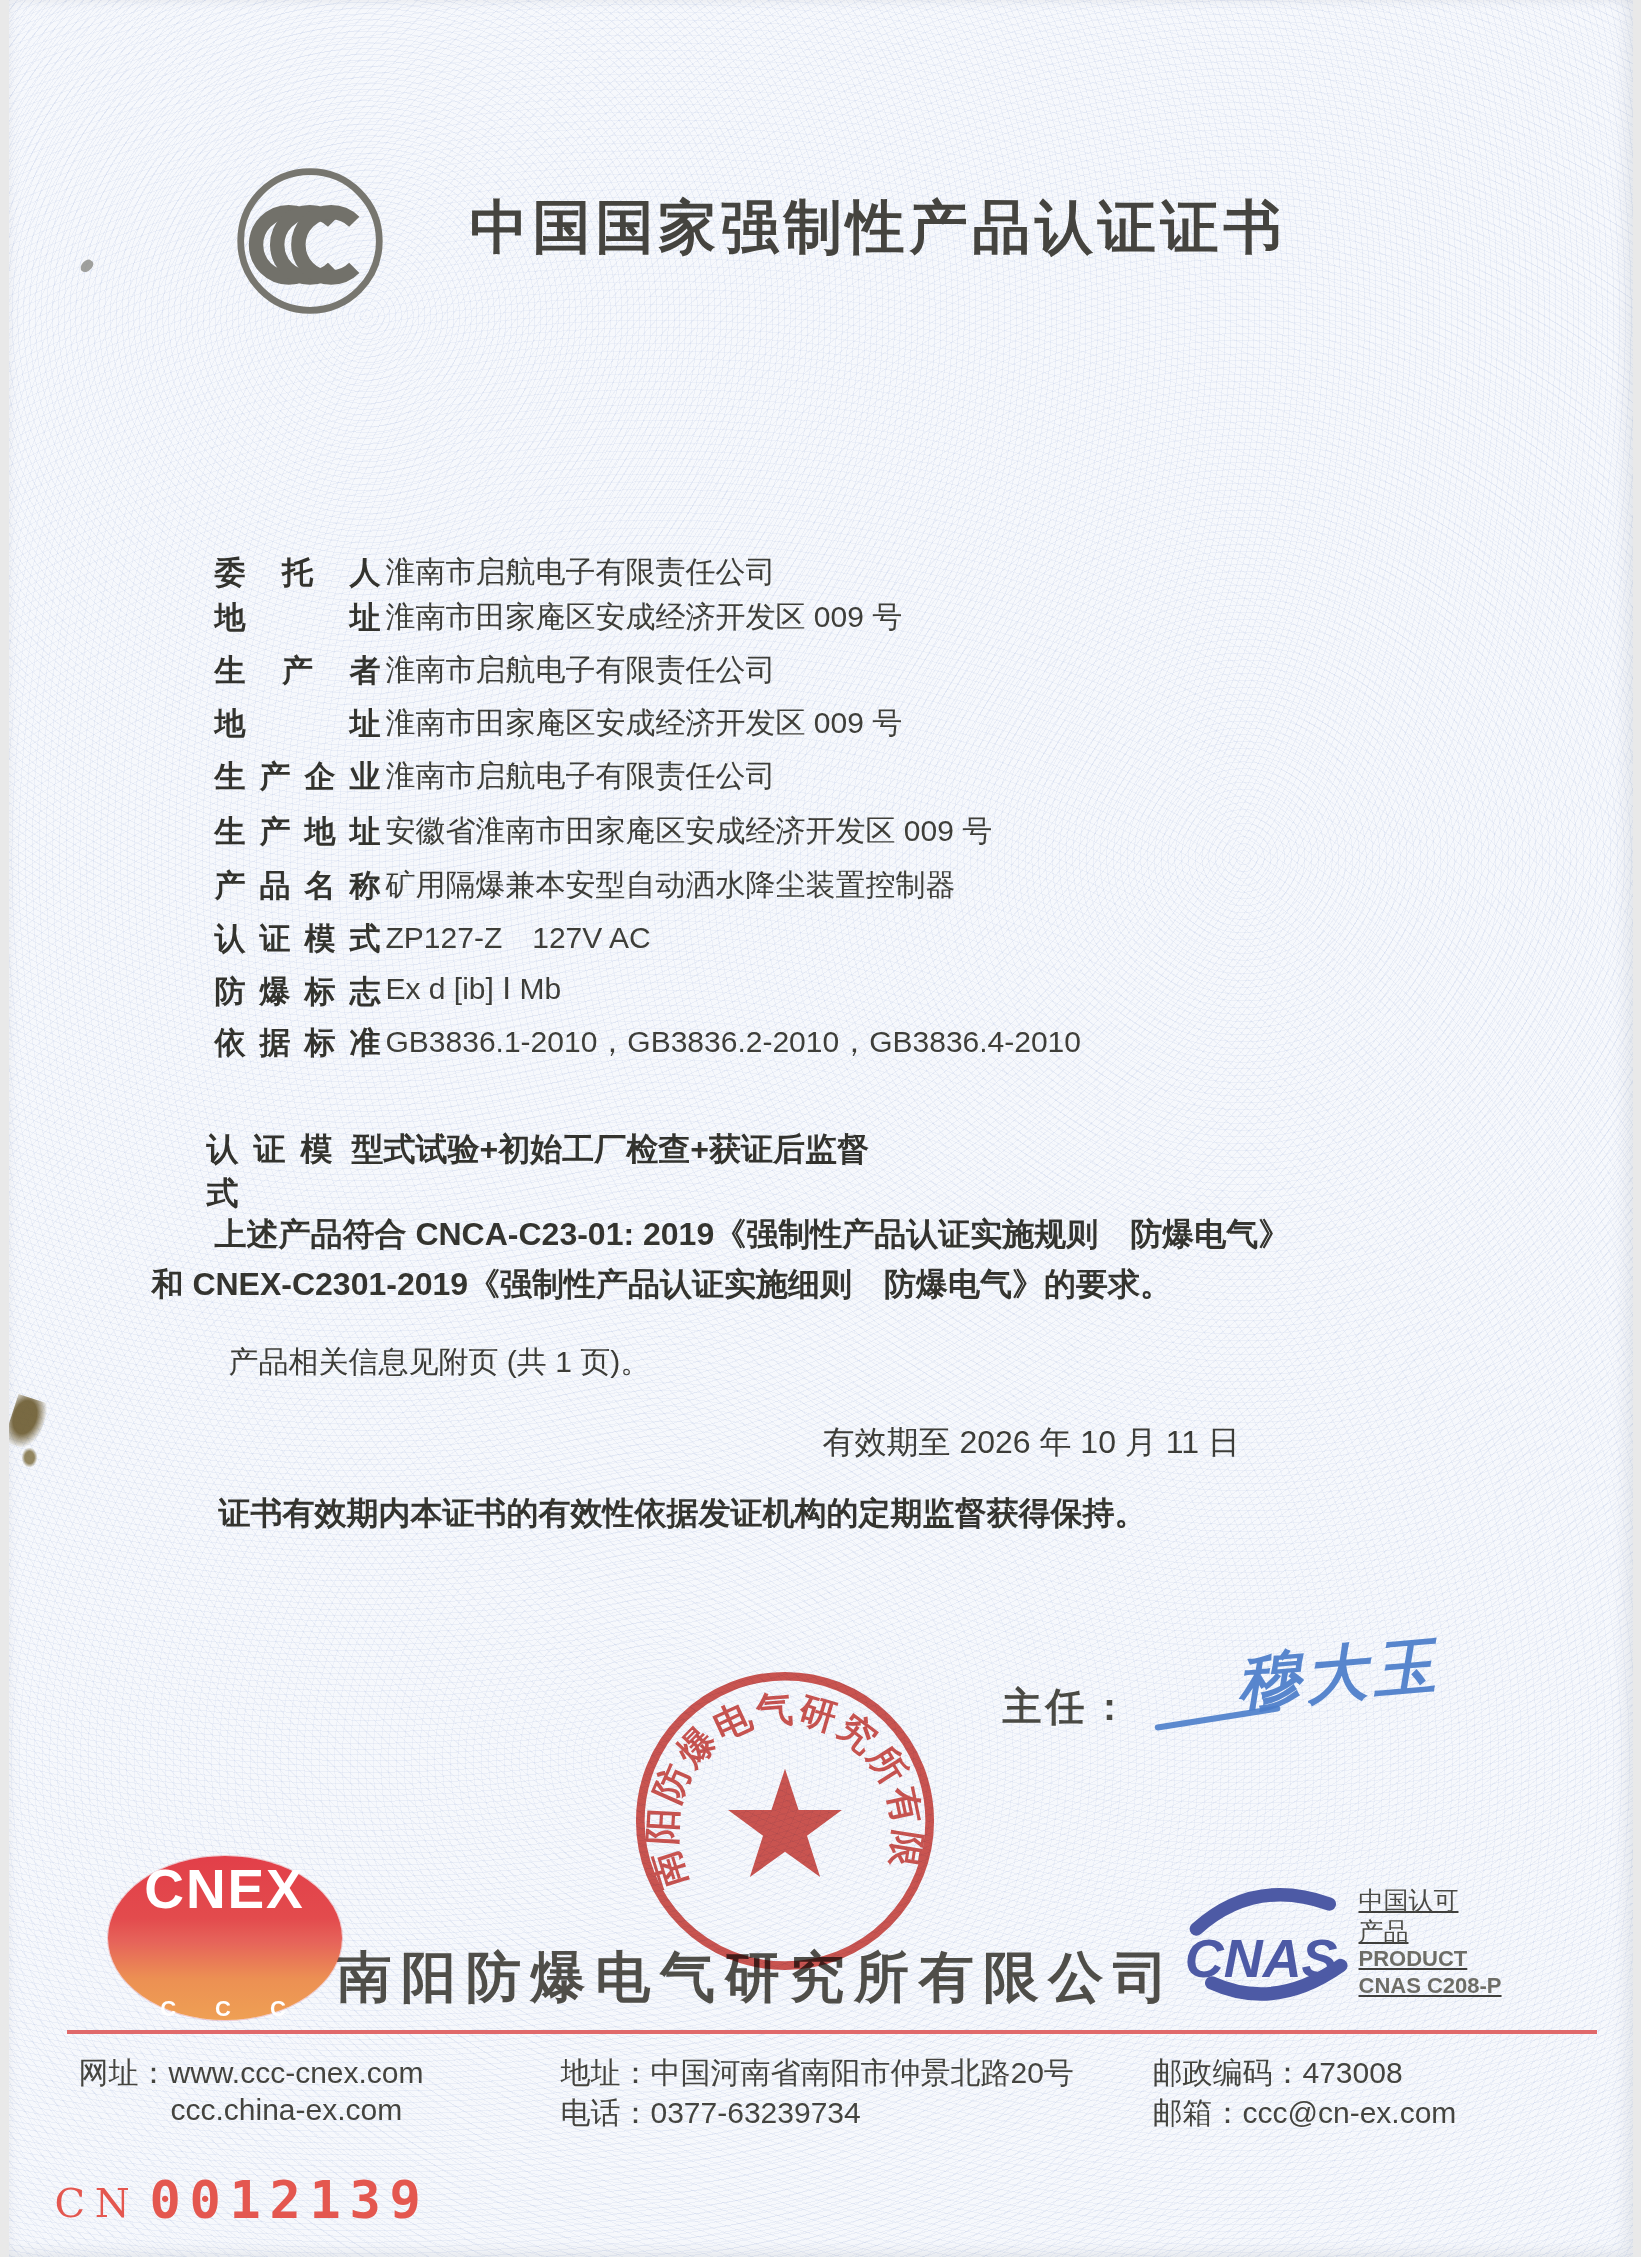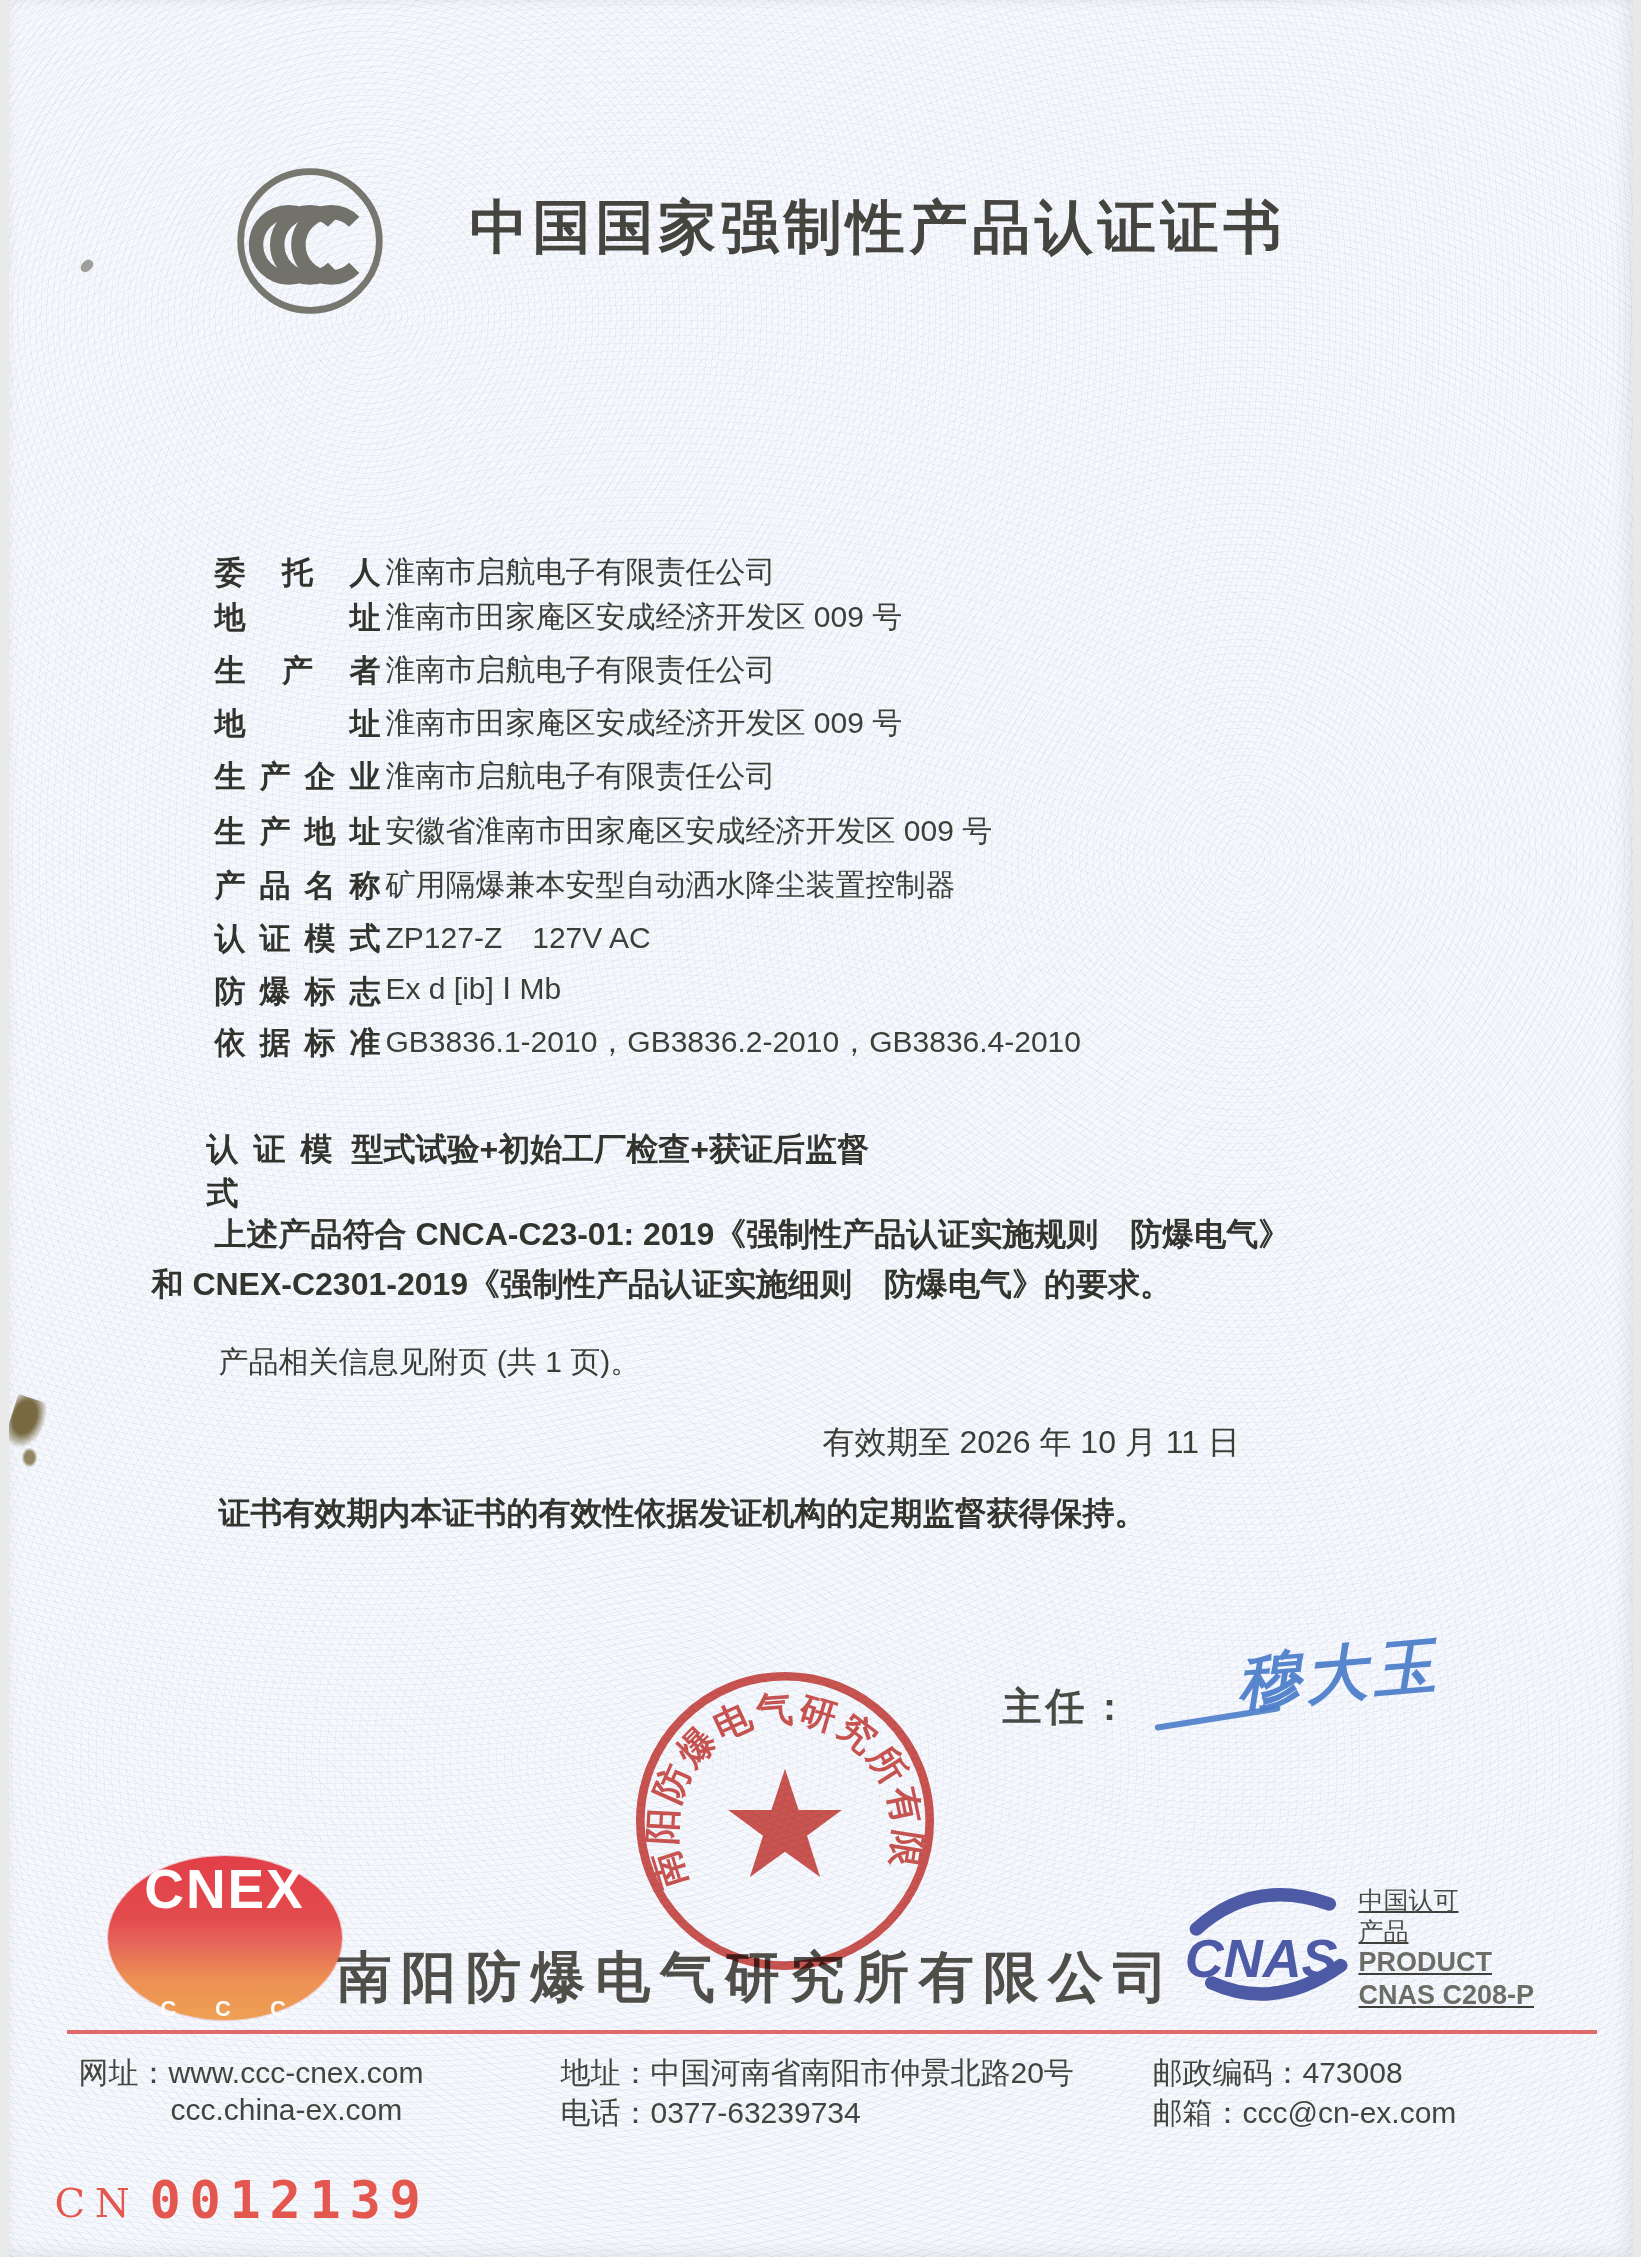--- a/index.html
+++ b/index.html
@@ -66,21 +66,21 @@
     left:99px;top:1856px;width:234px;height:164px;border-radius:50%;
     background:linear-gradient(180deg,#e23f49 0%,#e34b4d 38%,#e6635a 52%,#ec9053 75%,#efa054 100%);
     display:flex;flex-direction:column;align-items:center;justify-content:space-between;
     box-shadow:0 0 0 1px rgba(226,63,73,.25);
   }
   .cnex-oval .cnex-word{font-size:55px;font-weight:800;color:#ffffff;letter-spacing:1.9px;line-height:1;margin-top:5.8px;}
   .cnex-oval .cnex-ccc{font-size:22px;font-weight:700;color:#ffffff;letter-spacing:16.4px;margin-top:13.5px;margin-left:13.5px;line-height:1;}
 
   .cnas-side{left:1350px;top:1885px;line-height:1.22;text-decoration:underline;}
   .cnas-side .zh{font-size:25px;color:#4a4a45;}
-  .cnas-side .en{font-size:27px;font-weight:700;color:#6d6d67;}
+  .cnas-side .en{font-size:22px;font-weight:700;color:#6d6d67;}
 
   .red-line{left:58px;top:2030px;width:1530px;height:3.9px;background:#e0696a;}
 
   .footer-text{font-size:30px;color:#44443f;white-space:nowrap;}
 
   .serial-prefix{left:46px;top:2180px;font-family:"DejaVu Serif","Liberation Serif",serif;font-size:40px;color:#e4574f;letter-spacing:9.7px;}
   .serial-number{left:141px;top:2170px;font-family:"DejaVu Sans Mono","Liberation Mono",monospace;font-size:52px;font-weight:700;color:#e4574f;letter-spacing:8.7px;}
 
   .stain1{left:1.9px;top:1398px;width:33px;height:50px;background:radial-gradient(ellipse at 40% 40%, #6b5a2e 0 40%, rgba(107,90,46,0) 75%);transform:rotate(18deg);opacity:.9;}
   .stain2{left:13.5px;top:1448px;width:15.4px;height:19.3px;background:radial-gradient(ellipse, #7a6a3a 0 45%, rgba(122,106,58,0) 75%);opacity:.8;}
@@ -145,21 +145,21 @@
   </div>
 
   <div class="mode-row">
     <span class="field-label">认证模式</span>
     <span class="field-value">型式试验+初始工厂检查+获证后监督</span>
   </div>
 
   <div class="abs paragraph" style="left:206px;top:1213px;">上述产品符合 CNCA-C23-01: 2019《强制性产品认证实施规则　防爆电气》</div>
   <div class="abs paragraph" style="left:143px;top:1263px;">和 CNEX-C2301-2019《强制性产品认证实施细则　防爆电气》的要求。</div>
 
-  <div class="abs plain" style="left:210px;top:1342px;">产品相关信息见附页 (共 1 页)。</div>
+  <div class="abs plain" style="left:220px;top:1342px;">产品相关信息见附页 (共 1 页)。</div>
 
   <div class="abs plain" style="left:814px;top:1421px;font-size:32px;">有效期至 2026 年 10 月 11 日</div>
 
   <div class="abs paragraph" style="left:210px;top:1492px;">证书有效期内本证书的有效性依据发证机构的定期监督获得保持。</div>
 
   <div class="abs director">主任 :</div>
   <div class="abs sig-dash"></div>
   <div class="abs signature">穆大玉</div>
 
   <div class="abs issuer-name">南阳防爆电气研究所有限公司</div>

